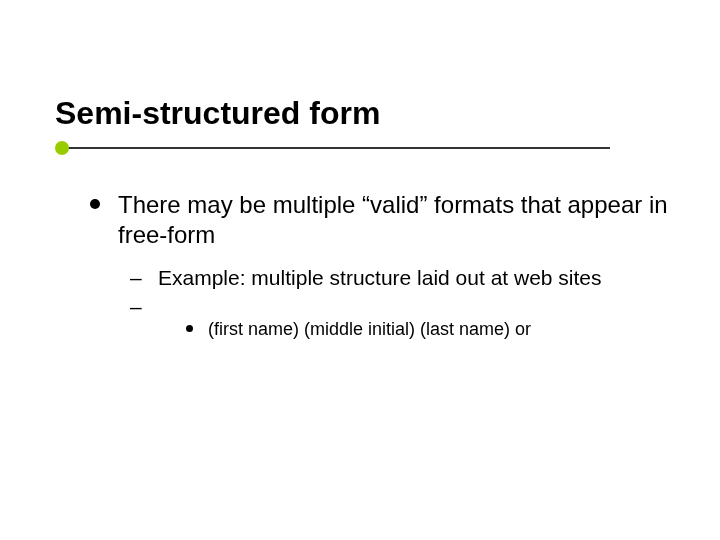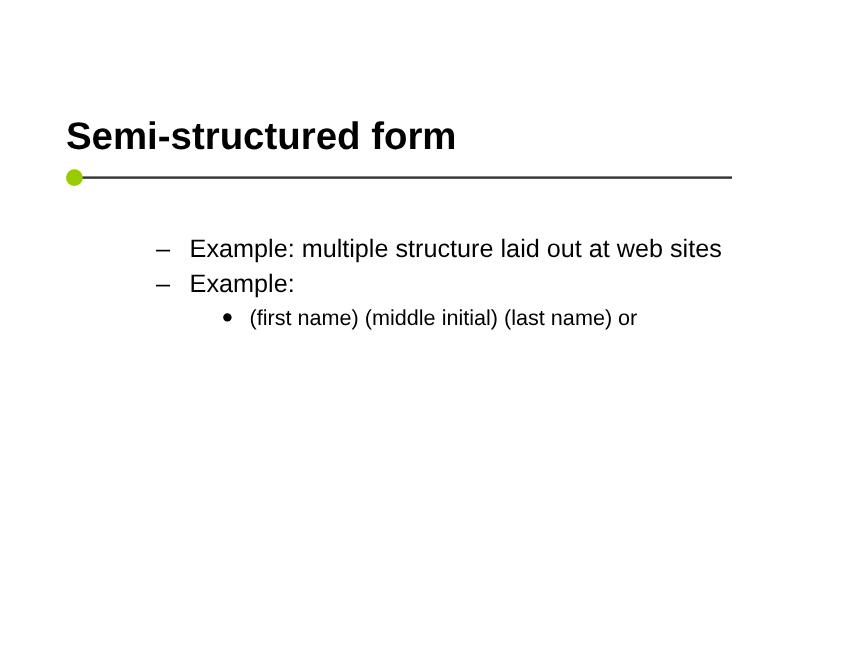--- a/index.html
+++ b/index.html
@@ -84,21 +84,21 @@
     line-height: 1.3;
     margin-bottom: 2px;
   }
   .dash {
     position: absolute;
     left: 0;
     top: 0;
   }
   .lvl3-group {
     margin-left: 56px;
-    margin-top: 2px;
+    margin-top: 26px;
   }
   .lvl3 {
     position: relative;
     padding-left: 22px;
     font-size: 18px;
     line-height: 1.35;
     margin-bottom: 2px;
   }
   .bullet-disc-sm {
     position: absolute;
@@ -117,29 +117,32 @@
 
   <div class="title">Semi-structured form</div>
 
   <div class="rule-wrap">
     <div class="rule-line"></div>
     <div class="rule-dot"></div>
   </div>
 
   <div class="content">
 
+    <div class="lvl1">
+      <span class="bullet-disc"></span>
+      <span>There may be multiple “valid” formats that appear in free-form</span>
+    </div>
 
     <div class="lvl2-group">
       <div class="lvl2">
         <span class="dash">–</span>
         <span>Example: multiple structure laid out at web sites</span>
       </div>
       <div class="lvl2">
         <span class="dash">–</span>
-        <span>Example:</span>
       </div>
 
       <div class="lvl3-group">
         <div class="lvl3">
           <span class="bullet-disc-sm"></span>
           <span>(first name) (middle initial) (last name) or</span>
         </div>
       </div>
     </div>
 

